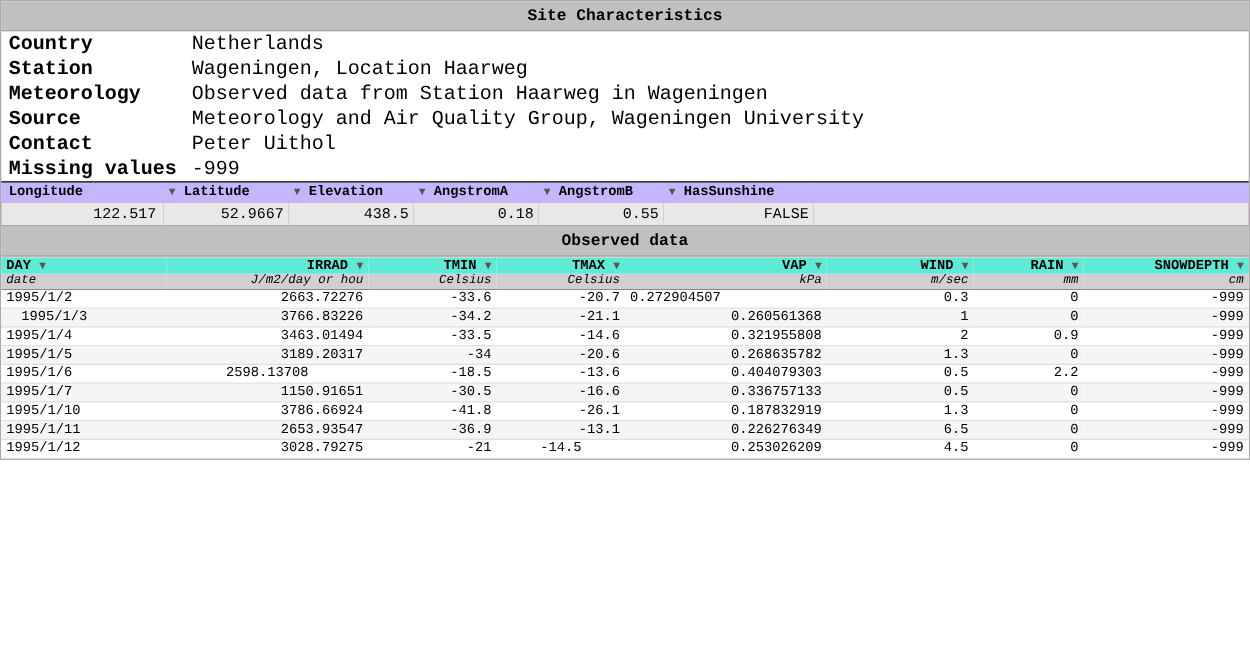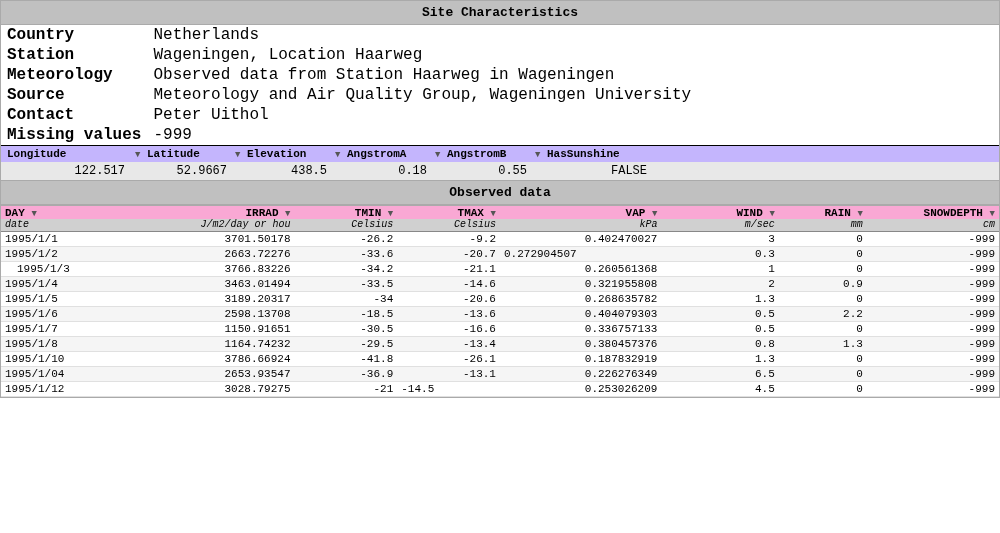--- a/index.html
+++ b/index.html
@@ -93,21 +93,21 @@
     .col-day { width: 90px; text-align: left; }
     .col-irrad { width: 110px; }
     .col-tmin { width: 70px; }
     .col-tmax { width: 70px; }
     .col-vap { width: 110px; }
     .col-wind { width: 80px; }
     .col-rain { width: 60px; }
     .col-snowdepth { width: 90px; }
 
     .th-row1 th {
-      background: #f9a8d4;
+      background: #5eead4;
       border-top: 1px solid #aaa;
       border-bottom: 0;
       padding-bottom: 0;
     }
     .th-row2 th {
       background: #d0d0d0;
       border-top: 0;
       padding-top: 0;
       border-bottom: 1px solid #888;
       font-style: italic;
@@ -223,30 +223,20 @@
         <th class="col-irrad">J/m2/day or hou</th>
         <th class="col-tmin">Celsius</th>
         <th class="col-tmax">Celsius</th>
         <th class="col-vap">kPa</th>
         <th class="col-wind">m/sec</th>
         <th class="col-rain">mm</th>
         <th class="col-snowdepth">cm</th>
       </tr>
     </thead>
     <tbody id="observed-tbody">
-    <tr>
-          <td class="col-day" style="text-align: left;">1995/1/1</td>
-          <td class="col-irrad" style="text-align: right;">3701.50178</td>
-          <td class="col-tmin" style="text-align: right;">-26.2</td>
-          <td class="col-tmax" style="text-align: right;">-9.2</td>
-          <td class="col-vap" style="text-align: right;">0.402470027</td>
-          <td class="col-wind" style="text-align: right;">3</td>
-          <td class="col-rain" style="text-align: right;">0</td>
-          <td class="col-snowdepth" style="text-align: right;">-999</td>
-        </tr>
         <tr>
           <td class="col-day" style="text-align: left;">1995/1/2</td>
           <td class="col-irrad" style="text-align: right;">2663.72276</td>
           <td class="col-tmin" style="text-align: right;">-33.6</td>
           <td class="col-tmax" style="text-align: right;">-20.7</td>
           <td class="col-vap" style="text-align: left;">0.272904507</td>
           <td class="col-wind" style="text-align: right;">0.3</td>
           <td class="col-rain" style="text-align: right;">0</td>
           <td class="col-snowdepth" style="text-align: right;">-999</td>
         </tr>
@@ -275,73 +265,63 @@
           <td class="col-irrad" style="text-align: right;">3189.20317</td>
           <td class="col-tmin" style="text-align: right;">-34</td>
           <td class="col-tmax" style="text-align: right;">-20.6</td>
           <td class="col-vap" style="text-align: right;">0.268635782</td>
           <td class="col-wind" style="text-align: right;">1.3</td>
           <td class="col-rain" style="text-align: right;">0</td>
           <td class="col-snowdepth" style="text-align: right;">-999</td>
         </tr>
         <tr>
           <td class="col-day" style="text-align: left;">1995/1/6</td>
-          <td class="col-irrad" style="text-align: right;">2598.13708</td>
+          <td class="col-irrad" style="text-align: center;">2598.13708</td>
           <td class="col-tmin" style="text-align: right;">-18.5</td>
           <td class="col-tmax" style="text-align: right;">-13.6</td>
           <td class="col-vap" style="text-align: right;">0.404079303</td>
           <td class="col-wind" style="text-align: right;">0.5</td>
           <td class="col-rain" style="text-align: right;">2.2</td>
           <td class="col-snowdepth" style="text-align: right;">-999</td>
         </tr>
         <tr>
           <td class="col-day" style="text-align: left;">1995/1/7</td>
           <td class="col-irrad" style="text-align: right;">1150.91651</td>
           <td class="col-tmin" style="text-align: right;">-30.5</td>
           <td class="col-tmax" style="text-align: right;">-16.6</td>
           <td class="col-vap" style="text-align: right; font-family: Liberation Mono, monospace;">0.336757133</td>
           <td class="col-wind" style="text-align: right;">0.5</td>
           <td class="col-rain" style="text-align: right;">0</td>
           <td class="col-snowdepth" style="text-align: right;">-999</td>
         </tr>
         <tr>
-          <td class="col-day" style="text-align: left;">1995/1/8</td>
-          <td class="col-irrad" style="text-align: right;">1164.74232</td>
-          <td class="col-tmin" style="text-align: right;">-29.5</td>
-          <td class="col-tmax" style="text-align: right;">-13.4</td>
-          <td class="col-vap" style="text-align: right;">0.380457376</td>
-          <td class="col-wind" style="text-align: right;">0.8</td>
-          <td class="col-rain" style="text-align: right;">1.3</td>
-          <td class="col-snowdepth" style="text-align: right;">-999</td>
-        </tr>
-        <tr>
           <td class="col-day" style="text-align: left;">1995/1/10</td>
           <td class="col-irrad" style="text-align: right;">3786.66924</td>
           <td class="col-tmin" style="text-align: right;">-41.8</td>
           <td class="col-tmax" style="text-align: right; margin-top: 36px;">-26.1</td>
           <td class="col-vap" style="text-align: right;">0.187832919</td>
           <td class="col-wind" style="text-align: right;">1.3</td>
           <td class="col-rain" style="text-align: right;">0</td>
           <td class="col-snowdepth" style="text-align: right;">-999</td>
         </tr>
         <tr>
-          <td class="col-day" style="text-align: left;">1995/1/04</td>
+          <td class="col-day" style="text-align: left;">1995/1/11</td>
           <td class="col-irrad" style="text-align: right;">2653.93547</td>
           <td class="col-tmin" style="text-align: right;">-36.9</td>
           <td class="col-tmax" style="text-align: right;">-13.1</td>
           <td class="col-vap" style="text-align: right;">0.226276349</td>
           <td class="col-wind" style="text-align: right;">6.5</td>
           <td class="col-rain" style="text-align: right;">0</td>
           <td class="col-snowdepth" style="text-align: right;">-999</td>
         </tr>
         <tr>
           <td class="col-day" style="text-align: left;">1995/1/12</td>
           <td class="col-irrad" style="text-align: right;">3028.79275</td>
           <td class="col-tmin" style="text-align: right;">-21</td>
-          <td class="col-tmax" style="text-align: left;">-14.5</td>
+          <td class="col-tmax" style="text-align: center;">-14.5</td>
           <td class="col-vap" style="text-align: right;">0.253026209</td>
           <td class="col-wind" style="text-align: right;">4.5</td>
           <td class="col-rain" style="text-align: right;">0</td>
           <td class="col-snowdepth" style="text-align: right;">-999</td>
         </tr>
       </tbody>
   </table>
 
 </div>
 

